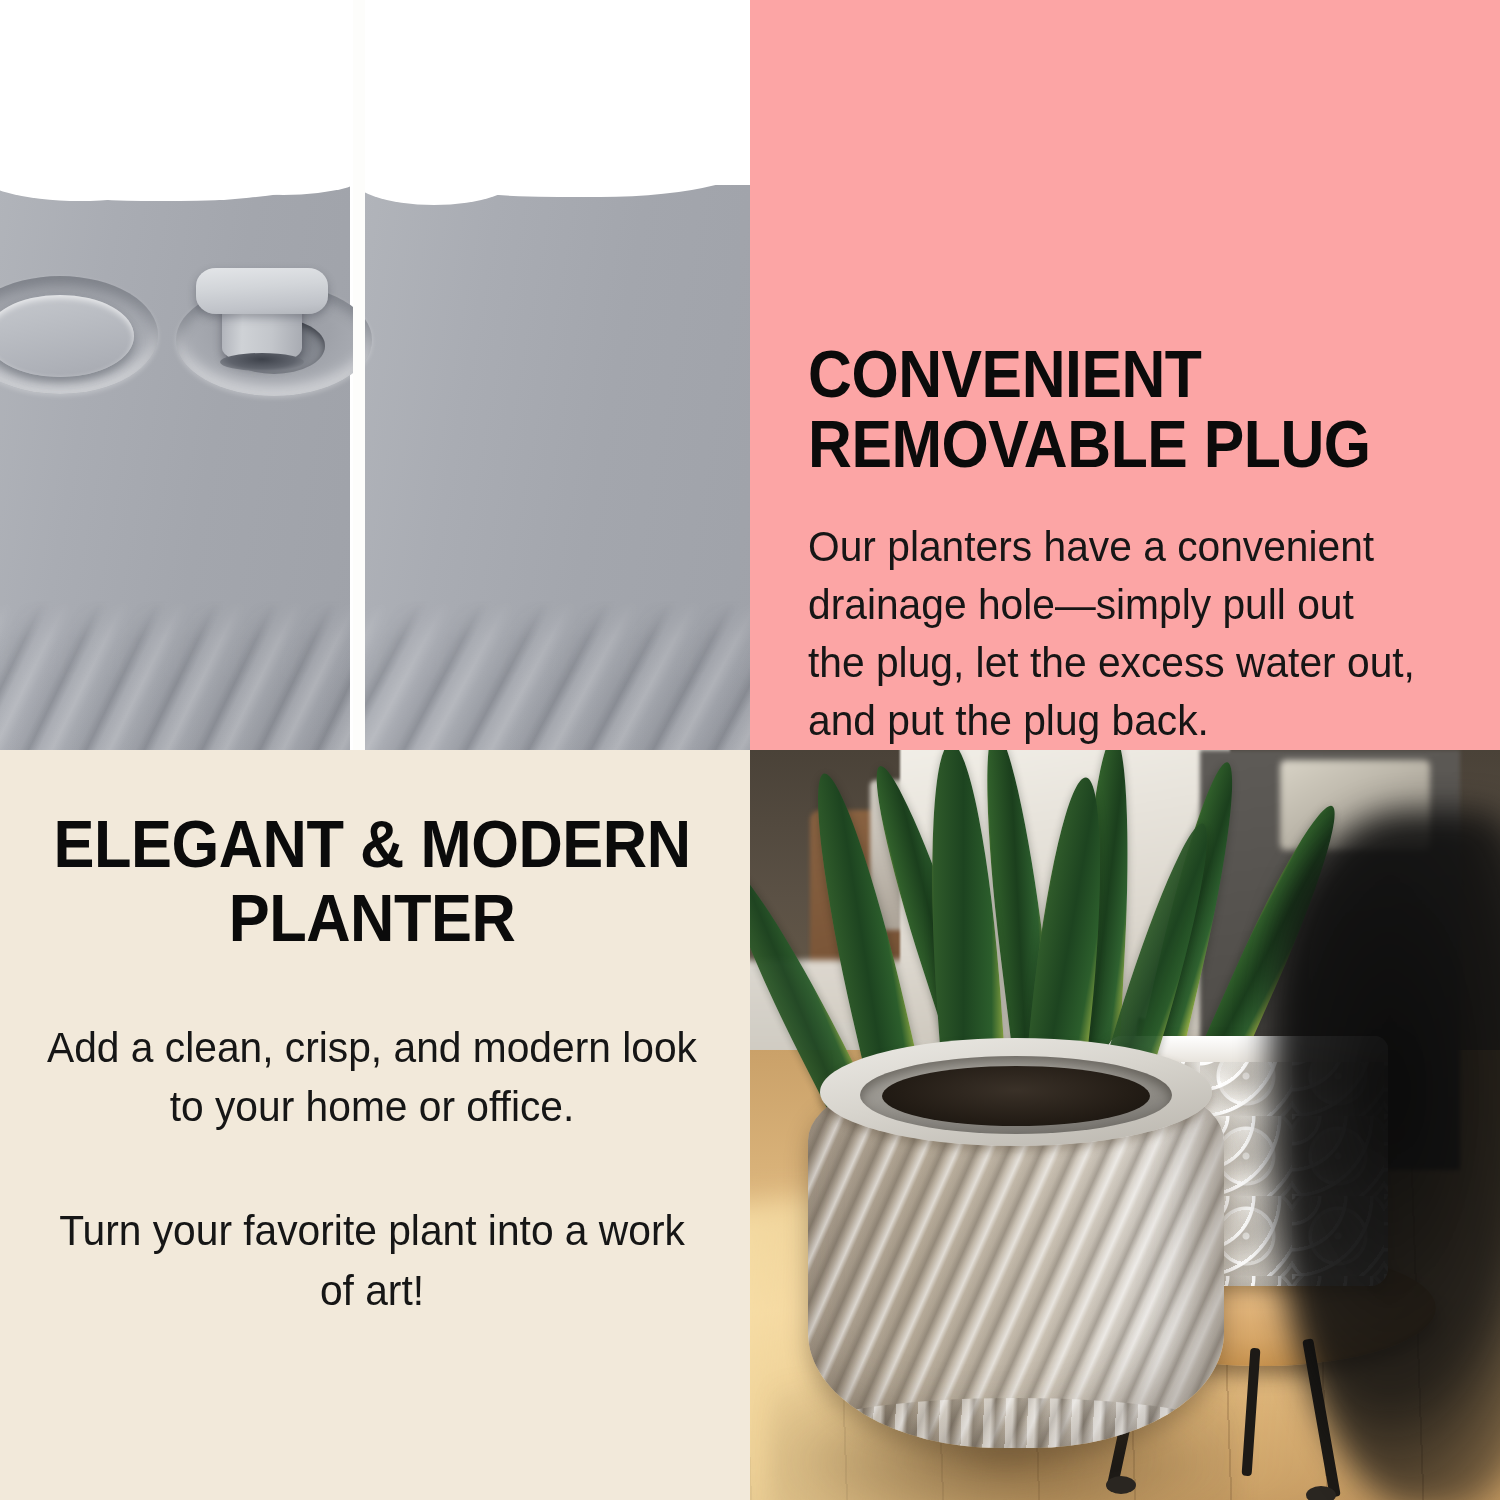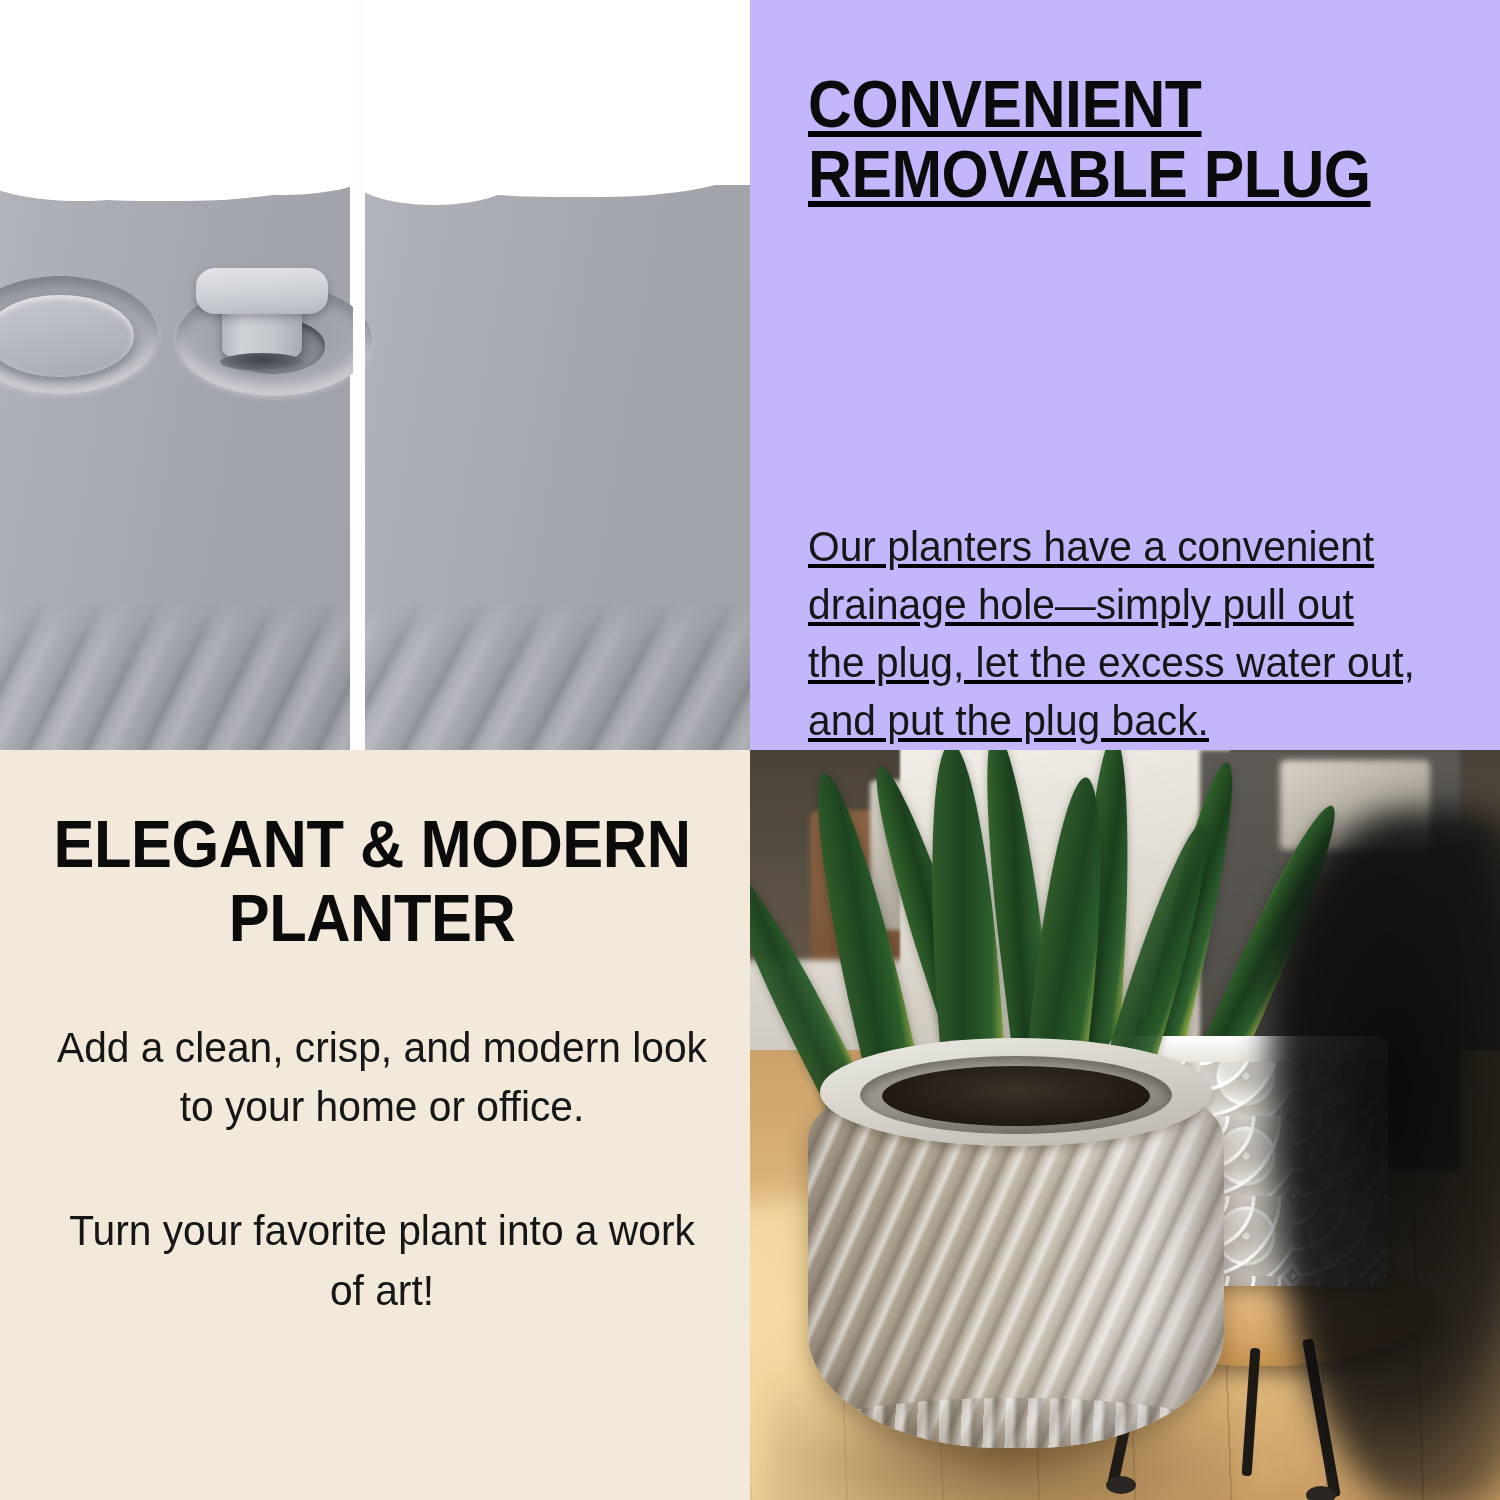--- a/index.html
+++ b/index.html
@@ -168,25 +168,24 @@
   .seam {
     position:absolute;
     left:353px; top:0; bottom:0;
     width:12px;
     background:#fdfdfb;
   }
 
   
   .copy-block {
     padding:70px 60px 0 58px;
-    background:#c4b5fd;
+    background:#fca5a5;
     display:flex;
     flex-direction:column;
-    justify-content:space-between;
-    text-decoration:underline;
+    justify-content:flex-end;
   }
   .headline {
     font-family:"Liberation Sans", sans-serif;
     font-weight:700;
     color:#0b0b0b;
     font-size:66px;
     line-height:1.06;
     letter-spacing:-0.5px;
     transform:scaleX(0.92);
     transform-origin:left center;
@@ -203,21 +202,21 @@
     max-width:672px;
   }
 
   
   .copy-block-2 {
     background:#f2e9da;
     padding:58px 28px 0 22px;
     text-align:center;
     display:flex;
     flex-direction:column;
-    align-items:flex-end;
+    align-items:center;
   }
   .headline-2 {
     font-family:"Liberation Sans", sans-serif;
     font-weight:700;
     color:#0b0b0b;
     font-size:66px;
     line-height:1.12;
     letter-spacing:-0.5px;
     transform:scaleX(0.93);
     margin-bottom:62px;

